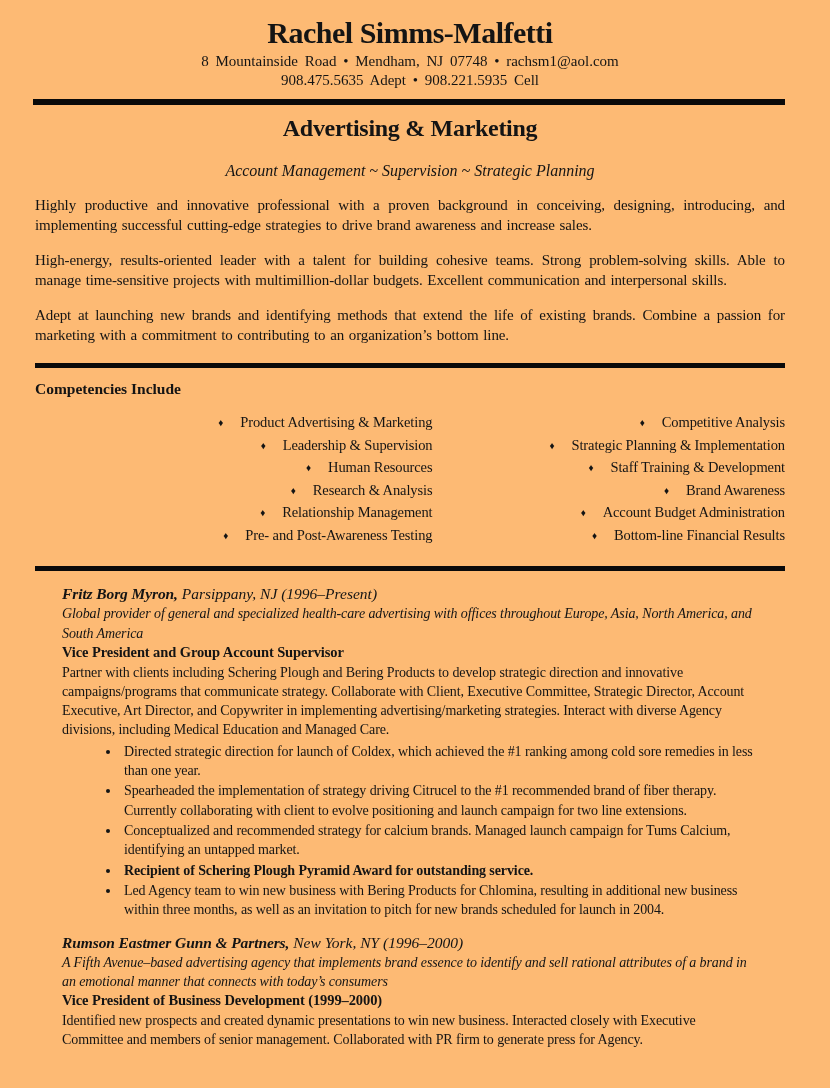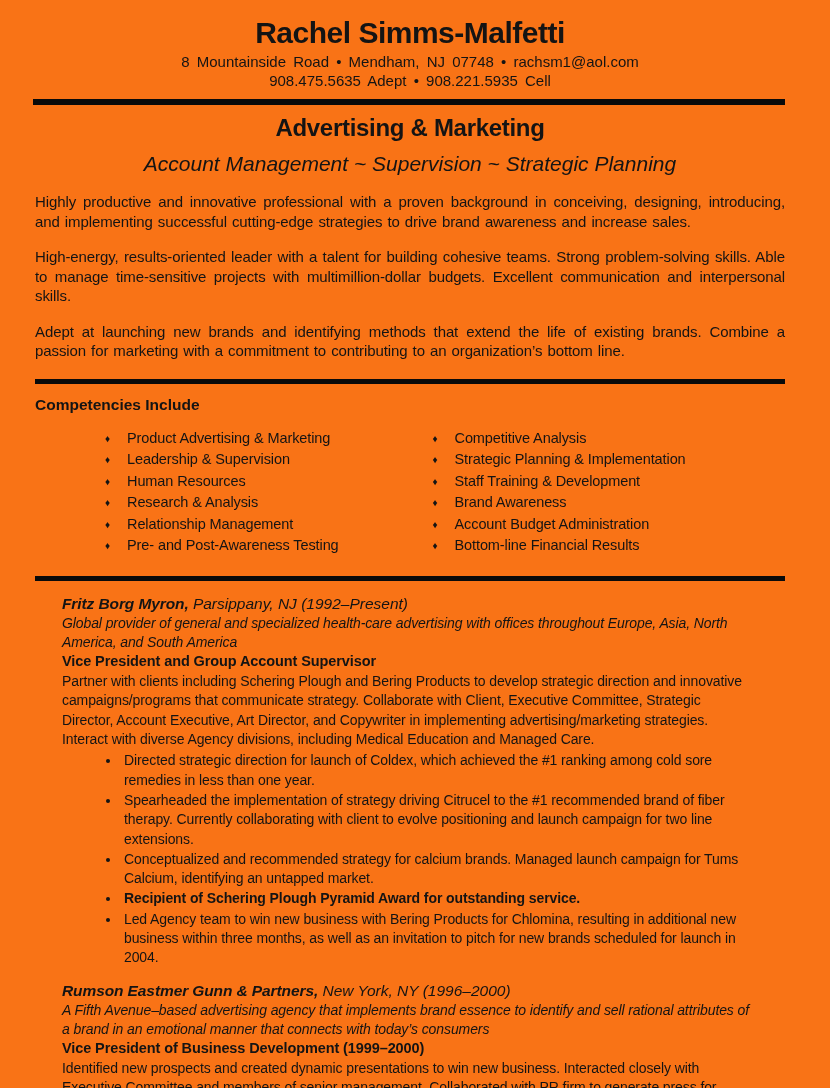--- a/index.html
+++ b/index.html
@@ -5,51 +5,52 @@
   * { margin: 0; padding: 0; box-sizing: border-box; }
   html, body { background: #ffffff; }
   body {
     width: 830px; height: 1088px;
     font-family: "Liberation Sans", sans-serif;
     color: #141414;
     overflow: hidden;
   }
   .page {
     width: 830px; height: 1088px;
-    background: #f97316;
+    background: #fdba74;
     padding: 12px 45px 0 35px;
     overflow: hidden;
+    font-family: Liberation Serif, serif;
   }
   
   .header { text-align: center; }
   .name {
     font-size: 30px; font-weight: bold; letter-spacing: -0.5px;
     line-height: 1.25; margin-top: 2px;
   }
   .contact { font-size: 15px; line-height: 1.33; word-spacing: 3px; }
   .rule { height: 6px; background: #0a0a0a; }
   .rule-1 { margin: 8px 0 9px -2px; width: 752px; }
   .rule-2 { margin: 18px 0 12px 0; height: 5px; }
   .rule-3 { margin: 17px 0 13px 0; height: 5px; }
   
   .headline { text-align: center; }
   .headline-title { font-size: 24px; font-weight: bold; letter-spacing: -0.3px; line-height: 1.2; }
-  .headline-sub { font-size: 21px; font-style: italic; margin-top: 9px; }
+  .headline-sub { font-size: 16px; font-style: italic; margin-top: 19px; }
   
   .summary p {
     font-size: 15px; line-height: 1.3; text-align: justify;
     margin-top: 16px; letter-spacing: -0.1px; word-spacing: 1px;
   }
   
   .comp-heading { font-size: 15.5px; font-weight: bold; margin: 2px 0 16px 0; }
   .comp-cols { display: flex; }
   .comp-col { list-style: none; }
   .comp-col.left  { width: 53%; padding-left: 70px; }
   .comp-col.right { width: 47%; }
-  .comp-col li { font-size: 14.5px; margin-bottom: 5.5px; letter-spacing: -0.1px; white-space: nowrap; }
+  .comp-col li { font-size: 14.5px; margin-bottom: 5.5px; letter-spacing: -0.1px; white-space: nowrap; text-align: right; }
   .dia { font-size: 10px; margin-right: 17px; position: relative; top: -1px; }
   
   .pe-heading { font-size: 18.5px; font-weight: bold; letter-spacing: -0.2px; margin: 2px 0 8px 0; }
   .job { margin-left: 27px; margin-right: 30px; margin-top: 13px; }
   .job-head { font-size: 15.5px; line-height: 1.3; }
   .job-company { font-weight: bold; font-style: italic; letter-spacing: -0.1px; }
   .job-loc { font-style: italic; }
   .job-tagline { font-size: 14px; font-style: italic; line-height: 1.38; letter-spacing: -0.1px; }
   .job-title { font-size: 14.5px; font-weight: bold; line-height: 1.35; letter-spacing: -0.1px; }
   .job-summary { font-size: 14px; line-height: 1.38; letter-spacing: -0.1px; }
@@ -109,21 +110,21 @@
           <li><span class="dia">♦</span><span>Bottom-line Financial Results</span></li>
         </ul>
     </div>
   </section>
 
   <div class="rule rule-3"></div>
 
   <section class="experience">
 
     <div class="job">
-      <p class="job-head"><span class="job-company">Fritz Borg Myron,</span><span class="job-loc"> Parsippany, NJ (1992–Present)</span></p>
+      <p class="job-head"><span class="job-company">Fritz Borg Myron,</span><span class="job-loc"> Parsippany, NJ (1996–Present)</span></p>
       <p class="job-tagline">Global provider of general and specialized health-care advertising with offices throughout Europe, Asia, North America, and South America</p>
       <p class="job-title">Vice President and Group Account Supervisor</p>
       <p class="job-summary">Partner with clients including Schering Plough and Bering Products to develop strategic direction and innovative campaigns/programs that communicate strategy. Collaborate with Client, Executive Committee, Strategic Director, Account Executive, Art Director, and Copywriter in implementing advertising/marketing strategies. Interact with diverse Agency divisions, including Medical Education and Managed Care.</p>
       <ul class="job-bullets">
 
       <li>Directed strategic direction for launch of Coldex, which achieved the #1 ranking among cold sore remedies in less than one year.</li>
           <li>Spearheaded the implementation of strategy driving Citrucel to the #1 recommended brand of fiber therapy. Currently collaborating with client to evolve positioning and launch campaign for two line extensions.</li>
           <li>Conceptualized and recommended strategy for calcium brands. Managed launch campaign for Tums Calcium, identifying an untapped market.</li>
           <li class="bold">Recipient of Schering Plough Pyramid Award for outstanding service.</li>
           <li>Led Agency team to win new business with Bering Products for Chlomina, resulting in additional new business within three months, as well as an invitation to pitch for new brands scheduled for launch in 2004.</li>

